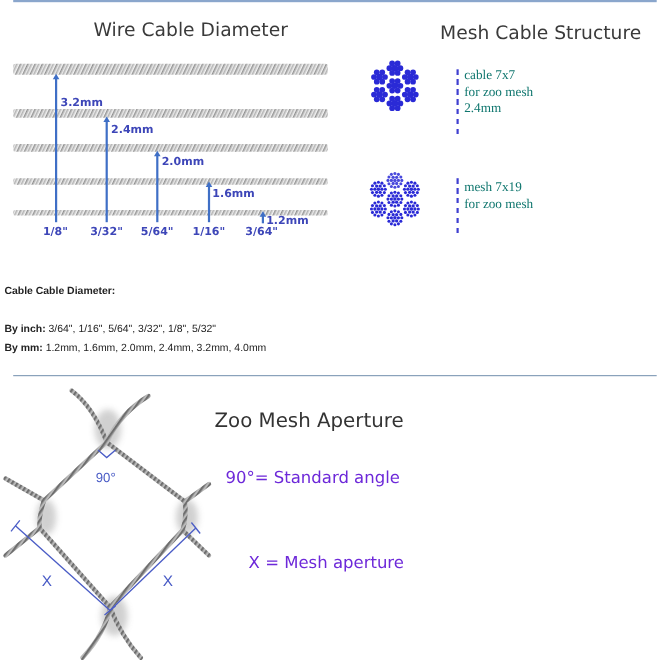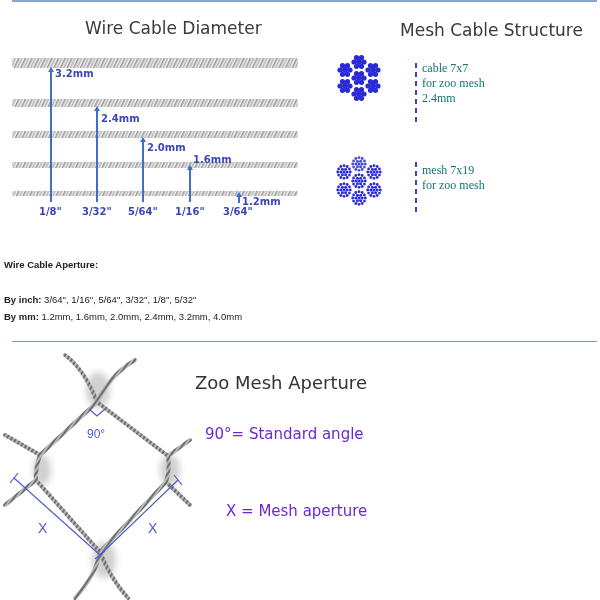--- a/index.html
+++ b/index.html
@@ -53,24 +53,24 @@
   <div class="arrowhead" style="left:47.5px; top:67px;"></div>
   <div class="vline" style="left:96px; top:109px; height:93px;"></div>
   <div class="arrowhead" style="left:93.5px; top:106px;"></div>
   <div class="vline" style="left:142px; top:140px; height:62px;"></div>
   <div class="arrowhead" style="left:139.5px; top:137px;"></div>
   <div class="vline" style="left:189px; top:168px; height:34px;"></div>
   <div class="arrowhead" style="left:186.5px; top:165px;"></div>
   <div class="vline" style="left:238px; top:195px; height:8px;"></div>
   <div class="arrowhead" style="left:235.5px; top:192px;"></div>
 
-  <div class="mm-label" style="left:55px; top:68px;">3.2mm</div>
+  <div class="mm-label" style="left:55px; top:88px;">3.2mm</div>
   <div class="mm-label" style="left:101px; top:113px;">2.4mm</div>
   <div class="mm-label" style="left:147px; top:142px;">2.0mm</div>
-  <div class="mm-label" style="left:193px; top:154px;">1.6mm</div>
+  <div class="mm-label" style="left:193px; top:171px;">1.6mm</div>
   <div class="mm-label" style="left:242px; top:196px;">1.2mm</div>
 
   <div class="inch-label" style="left:39px; top:206px;">1/8"</div>
   <div class="inch-label" style="left:82px; top:206px;">3/32"</div>
   <div class="inch-label" style="left:128px; top:206px;">5/64"</div>
   <div class="inch-label" style="left:175px; top:206px;">1/16"</div>
   <div class="inch-label" style="left:223px; top:206px;">3/64"</div>
 </div>
 
 <div>
@@ -185,21 +185,21 @@
       <use href="#strand19" x="40" y="40"></use>
     </g>
   </svg>
   <div class="dash-bar" style="left:415px; top:162px; height:50px;"></div>
   <div class="spec-lines" style="left:422px; top:163px;">
     <div>mesh 7x19</div>
     <div>for zoo mesh</div>
   </div>
 </div>
 
-<div class="heading">Wire Cable Aperture:</div>
+<div class="heading">Cable Cable Diameter:</div>
 <div class="spec-row" style="top:294px;">
   <b>By inch:</b><span> 3/64", 1/16", 5/64", 3/32", 1/8", 5/32"</span>
 </div>
 <div class="spec-row" style="top:311px;">
   <b>By mm:</b><span> 1.2mm, 1.6mm, 2.0mm, 2.4mm, 3.2mm, 4.0mm</span>
 </div>
 
 <div class="mid-rule"></div>
 
 <svg class="mesh-area" viewBox="0 350 200 250">

